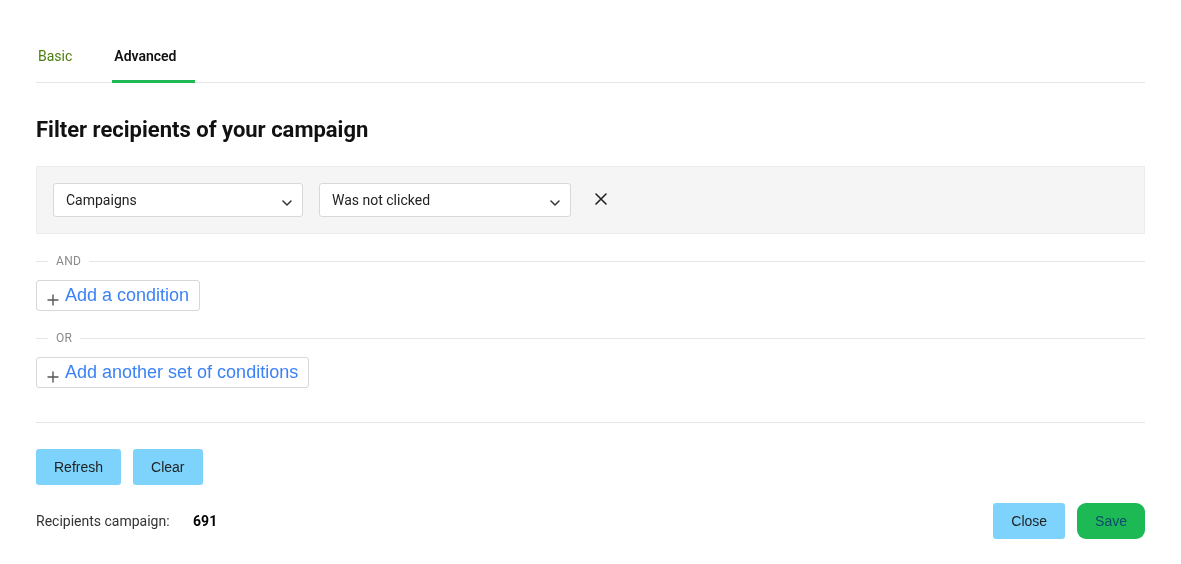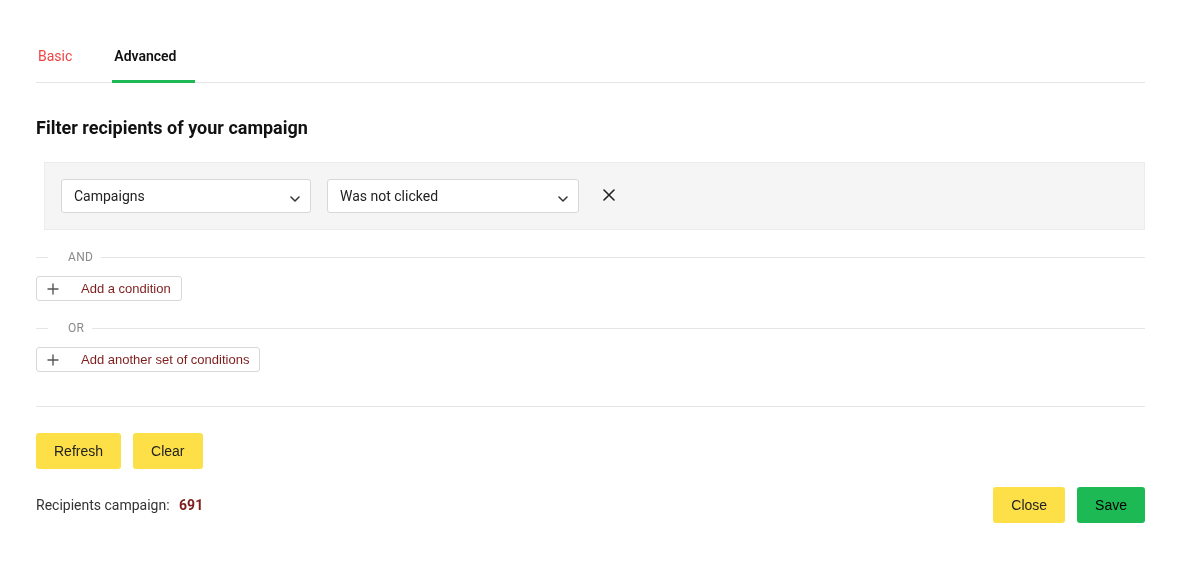--- a/index.html
+++ b/index.html
@@ -16,51 +16,50 @@
     padding: 0 36px;
   }
   .tabs {
     display: flex;
     border-bottom: 1px solid #e5e5e5;
     margin-top: 36px;
   }
   .tab {
     padding: 12px 18px 18px 2px;
     margin-right: 22px;
-    color: #ef4444;
+    color: #4d7c0f;
     cursor: pointer;
     font-size: 14px;
     position: relative;
   }
   .tab.active {
     color: #111;
     font-weight: 600;
   }
   .tab.active::after {
     content: "";
     position: absolute;
     left: 0; right: 0; bottom: -1px;
     height: 3px;
     background: #1db954;
   }
   .heading {
-    font-size: 18px;
+    font-size: 22px;
     font-weight: 700;
     margin: 34px 0 24px 0;
     color: #111;
   }
   .condition-row {
     background: #f5f5f5;
     border: 1px solid #ececec;
     border-radius: 0;
     padding: 16px;
     display: flex;
     align-items: center;
     gap: 16px;
-    margin-left: 8px;
   }
   .select {
     background: #fff;
     border: 1px solid #d8d8d8;
     border-radius: 3px;
     height: 34px;
     display: flex;
     align-items: center;
     justify-content: space-between;
     padding: 0 10px 0 12px;
@@ -85,40 +84,40 @@
   .divider-row {
     display: flex;
     align-items: center;
     margin: 20px 0 12px 0;
   }
   .divider-label {
     font-size: 12px;
     color: #8a8a8a;
     letter-spacing: 0.3px;
     padding: 0 8px;
-    margin-left: 12px;
+    margin-left: 0;
   }
   .divider-line {
     flex: 1;
     height: 1px;
     background: #e5e5e5;
   }
   .divider-line-short {
     width: 12px; height: 1px; background: #e5e5e5;
   }
   .add-btn {
     display: inline-flex;
     align-items: center;
-    gap: 22px;
+    gap: 6px;
     border: 1px solid #d8d8d8;
     background: #fff;
     border-radius: 3px;
     padding: 4px 10px;
-    font-size: 13px;
-    color: #7f1d1d;
+    font-size: 18px;
+    color: #3b82f6;
     cursor: pointer;
   }
   .plus {
     width: 12px; height: 12px; display: inline-block;
   }
   .hr {
     border: none;
     border-top: 1px solid #e5e5e5;
     margin: 34px 0 26px 0;
   }
@@ -128,40 +127,41 @@
     margin-bottom: 18px;
   }
   .btn {
     border: none;
     border-radius: 3px;
     padding: 10px 18px;
     font-size: 14px;
     cursor: pointer;
   }
   .btn-gray {
-    background: #fde047;
+    background: #7dd3fc;
     color: #222;
   }
   .btn-green {
     background: #1db954;
-    color: #000000;
+    color: #0c4a6e;
+    border-radius: 9px;
   }
   .footer-row2 {
     display: flex;
     align-items: center;
     justify-content: space-between;
   }
   .recipients {
     font-size: 14px;
     color: #333;
   }
   .recipients-count {
     font-weight: 700;
-    margin-left: 6px;
-    color: #7f1d1d;
+    margin-left: 20px;
+    color: #000000;
   }
   .right-actions {
     display: flex;
     gap: 12px;
     padding-left: 40px;
   }
 </style>
 </head>
 <body>
 

